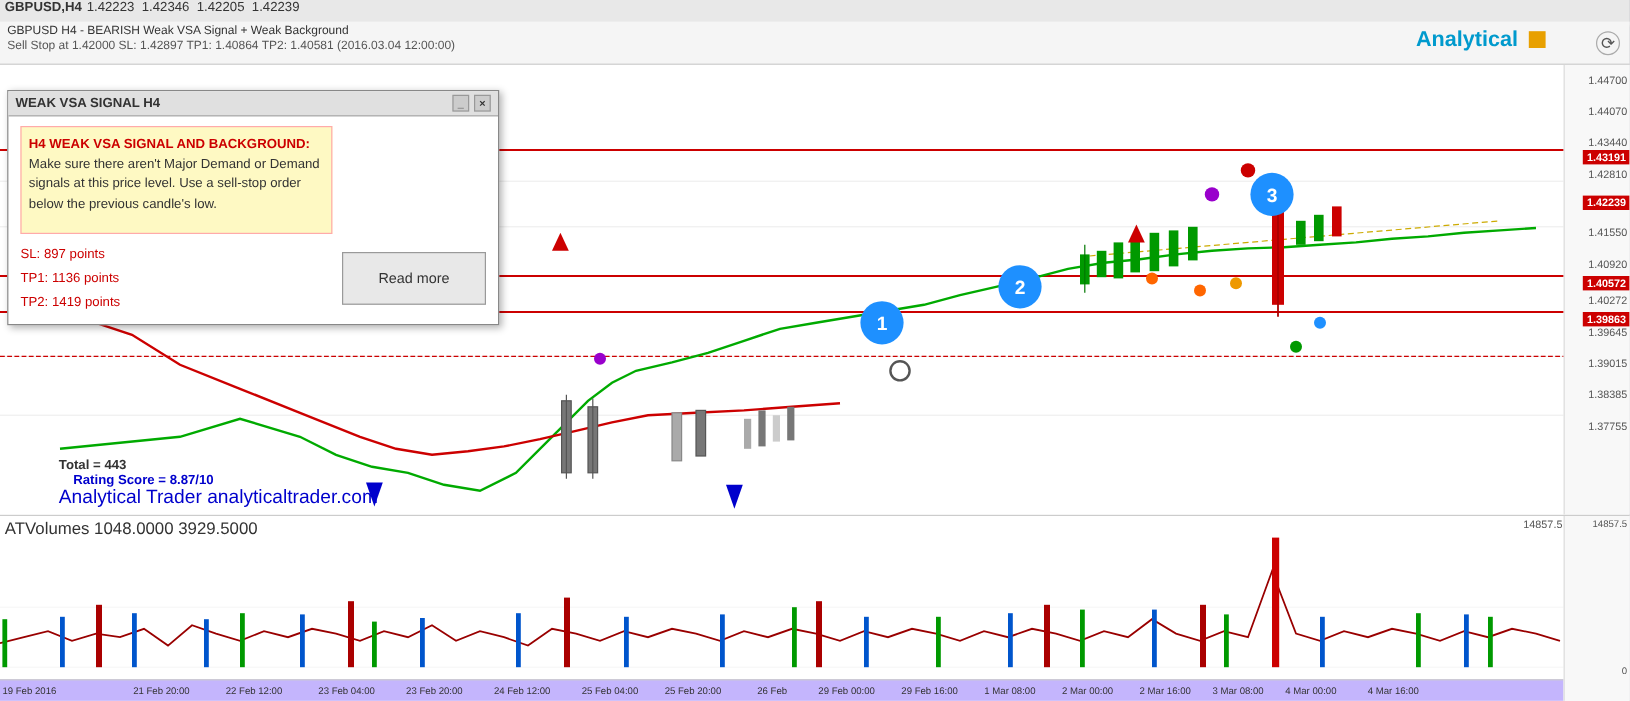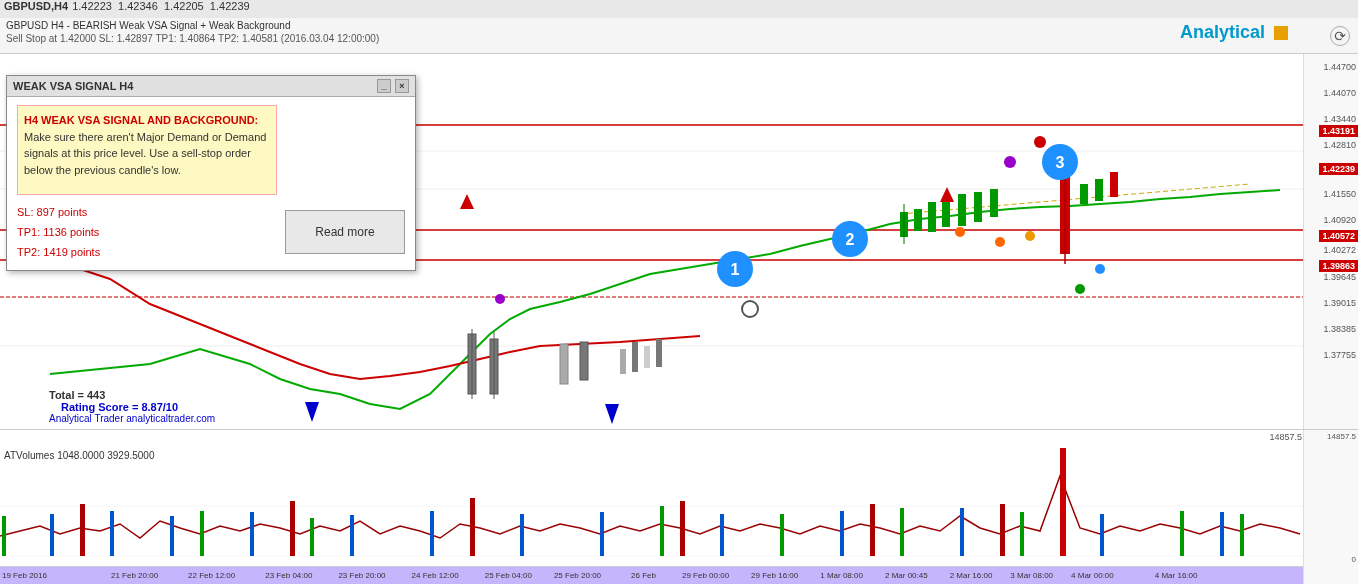--- a/index.html
+++ b/index.html
@@ -192,21 +192,21 @@
     }
 
     .bottom-info .rating {
       color: #0000cc;
       font-weight: bold;
       padding-left: 12px;
     }
 
     .bottom-info .attribution {
       color: #0000cc;
-      font-size: 10px;
+      font-size: 16px;
     }
 
     
     .volume-chart {
       position: absolute;
       bottom: 0;
       left: 0;
       right: 0;
       height: 155px;
       background: #fff;
@@ -386,21 +386,21 @@
           <div class="tp">TP2: 1419 points</div>
         </div>
       </div>
       <div class="popup-right">
         <button class="read-more-btn">Read more</button>
       </div>
     </div>
   </div>
 
   <div class="volume-chart" style="position:absolute;bottom:0;left:0;right:0;height:155px;background:#fff;border-top:1px solid #ccc;">
-    <div class="volume-label" style="position:absolute;top:20px;left:4px;font-size:10px;color:#333;z-index:5;">ATVolumes 1048.0000 3929.5000</div>
+    <div class="volume-label" style="position:absolute;top:2px;left:4px;font-size:14px;color:#333;z-index:5;">ATVolumes 1048.0000 3929.5000</div>
     <div style="position:absolute;top:2px;right:56px;font-size:9px;color:#555;z-index:5;">14857.5</div>
 
     <svg style="position:absolute;top:16px;left:0;width:calc(100% - 55px);height:120px;">
 
       <line x1="0" y1="60" x2="1303" y2="60" stroke="#eee" stroke-width="0.5"></line>
       <line x1="0" y1="110" x2="1303" y2="110" stroke="#eee" stroke-width="0.5"></line>
 
       <polyline points="0,90 20,85 40,80 60,88 80,82 100,85 120,78 140,92 160,75 180,82 200,88 220,80 240,85 260,78 280,82 300,88 320,80 340,85 360,75 380,88 400,80 420,85 440,92 460,78 480,82 500,88 520,80 540,85 560,78 580,82 600,88 620,80 640,85 660,78 680,82 700,88 720,80 740,85 760,78 780,82 800,88 820,80 840,85 860,78 880,82 900,88 920,80 940,85 960,70 980,82 1000,88 1020,80 1040,85 1060,30 1080,82 1100,88 1120,80 1140,85 1160,78 1180,82 1200,88 1220,80 1240,85 1260,78 1280,82 1300,88" stroke="#990000" stroke-width="1.5" fill="none"></polyline>
 
       <rect x="2" y="70" width="4" height="40" fill="#009900"></rect>
@@ -443,25 +443,25 @@
       <span style="font-size:8px;color:#333;margin-left:30px;">22 Feb 12:00</span>
       <span style="font-size:8px;color:#333;margin-left:30px;">23 Feb 04:00</span>
       <span style="font-size:8px;color:#333;margin-left:26px;">23 Feb 20:00</span>
       <span style="font-size:8px;color:#333;margin-left:26px;">24 Feb 12:00</span>
       <span style="font-size:8px;color:#333;margin-left:26px;">25 Feb 04:00</span>
       <span style="font-size:8px;color:#333;margin-left:22px;">25 Feb 20:00</span>
       <span style="font-size:8px;color:#333;margin-left:30px;">26 Feb</span>
       <span style="font-size:8px;color:#333;margin-left:26px;">29 Feb 00:00</span>
       <span style="font-size:8px;color:#333;margin-left:22px;">29 Feb 16:00</span>
       <span style="font-size:8px;color:#333;margin-left:22px;text-align:right;">1 Mar 08:00</span>
-      <span style="font-size:8px;color:#333;margin-left:22px;">2 Mar 00:45</span>
+      <span style="font-size:8px;color:#333;margin-left:22px;">2 Mar 00:00</span>
       <span style="font-size:8px;color:#333;margin-left:22px;">2 Mar 16:00</span>
       <span style="font-size:8px;color:#333;margin-left:18px;">3 Mar 08:00</span>
       <span style="font-size:8px;color:#333;margin-left:18px;">4 Mar 00:00</span>
-      <span style="font-size:8px;color:#333;margin-left:41px;">4 Mar 16:00</span>
+      <span style="font-size:8px;color:#333;margin-left:26px;">4 Mar 16:00</span>
     </div>
 
     <div style="position:absolute;top:0;right:0;width:55px;height:100%;background:#f8f8f8;border-left:1px solid #ddd;">
       <span style="position:absolute;top:2px;right:2px;font-size:8px;color:#555;">14857.5</span>
       <span style="position:absolute;bottom:20px;right:2px;font-size:8px;color:#555;">0</span>
     </div>
   </div>
 
 </div>
 

